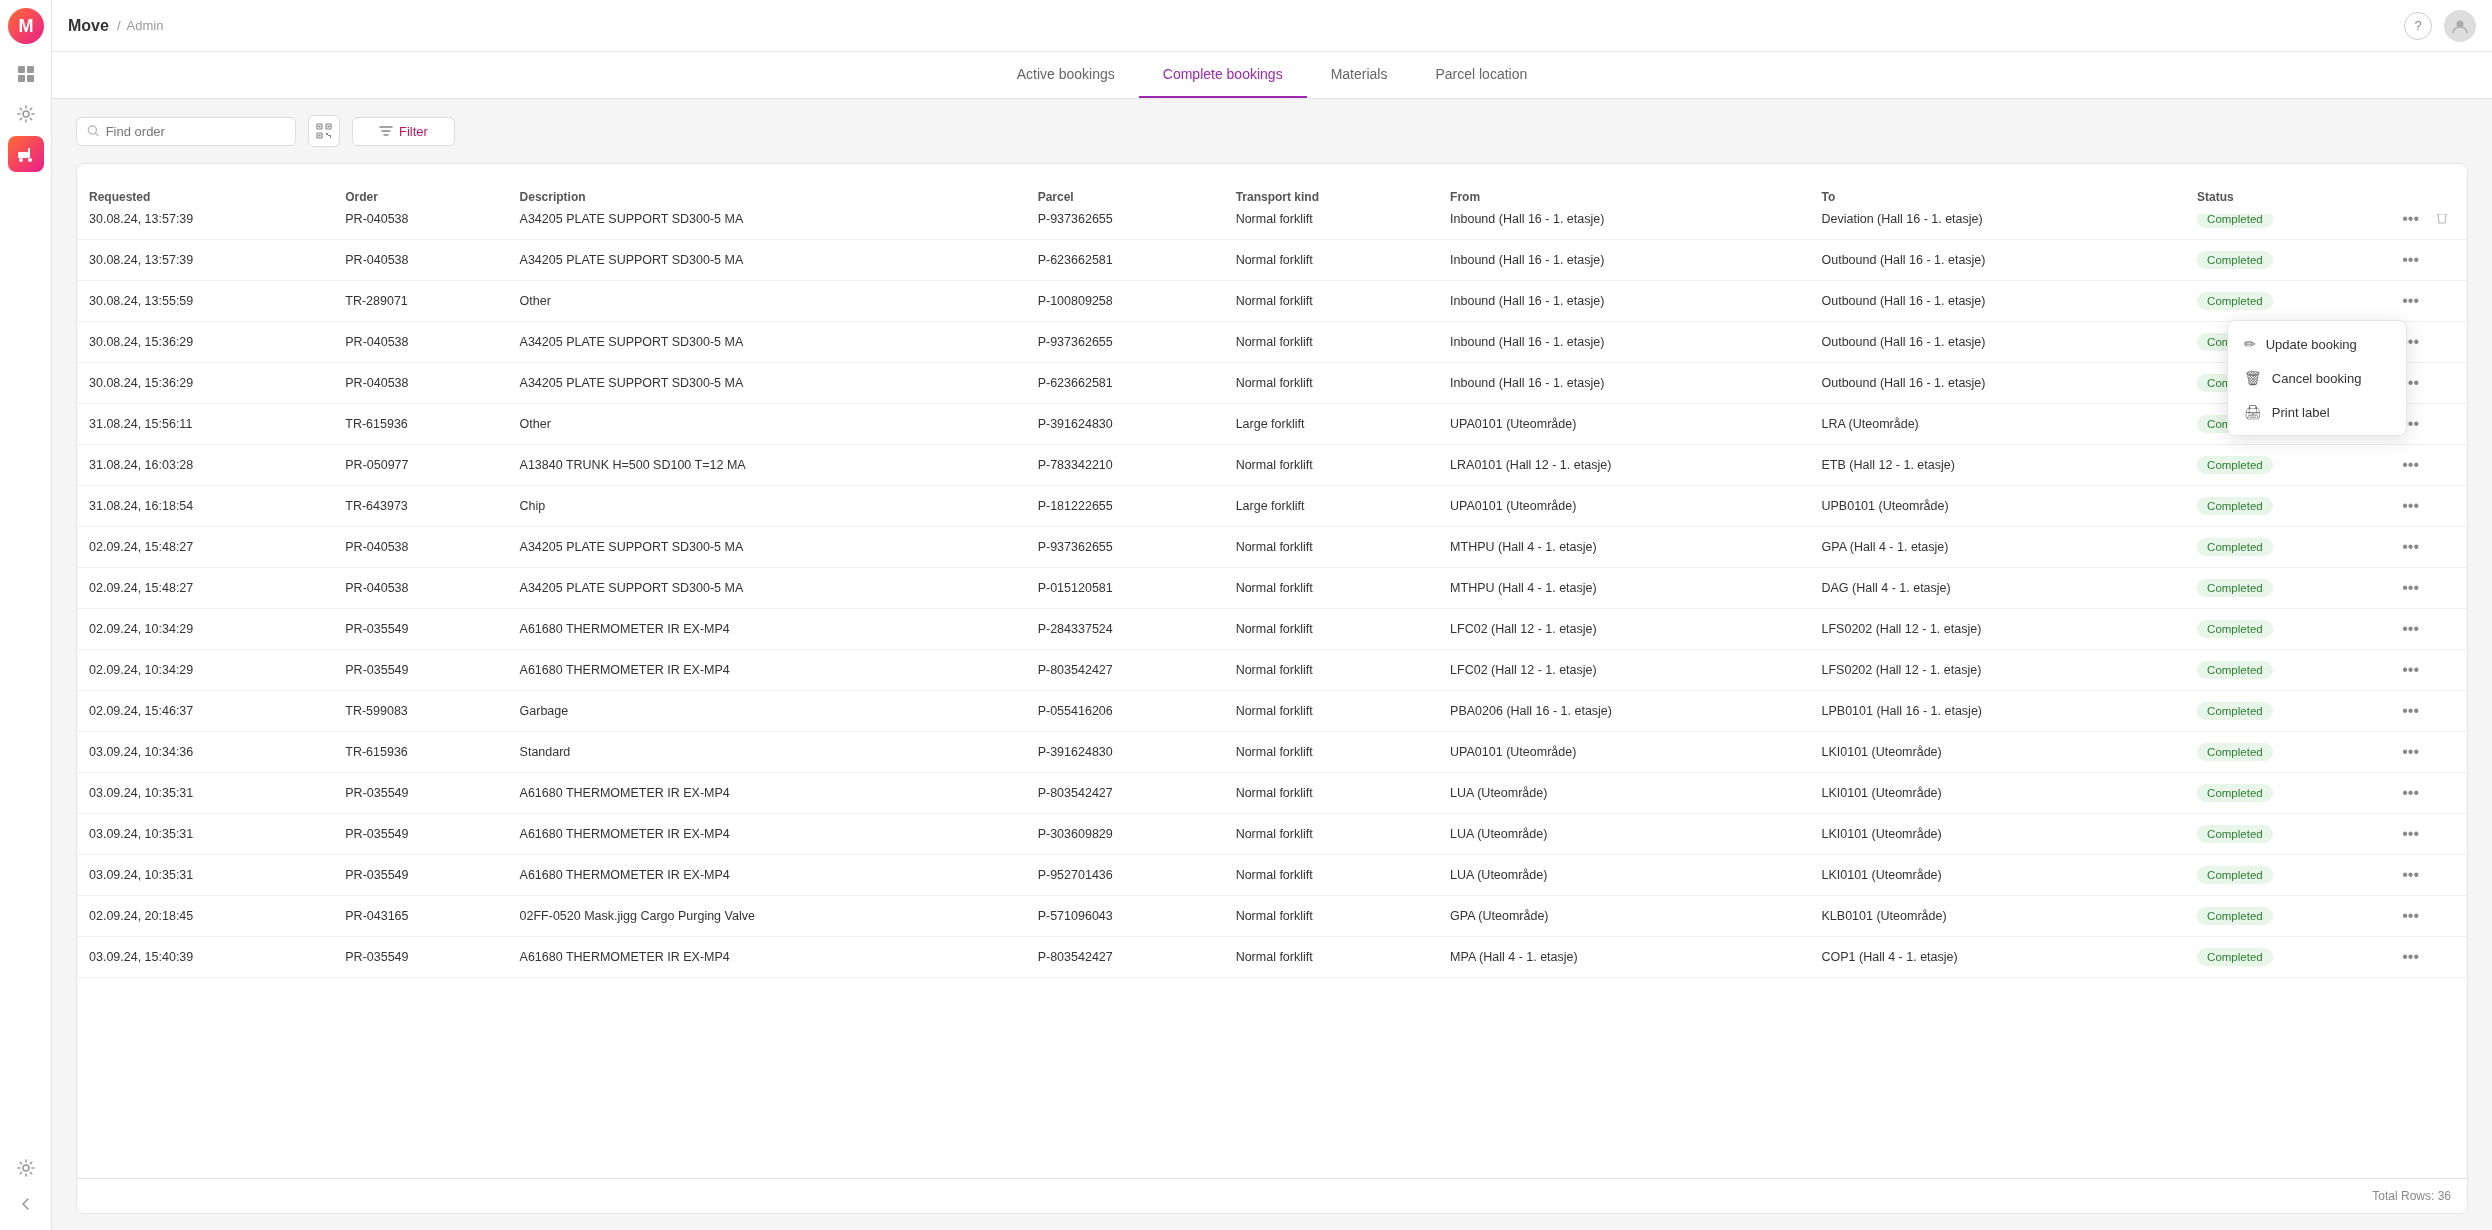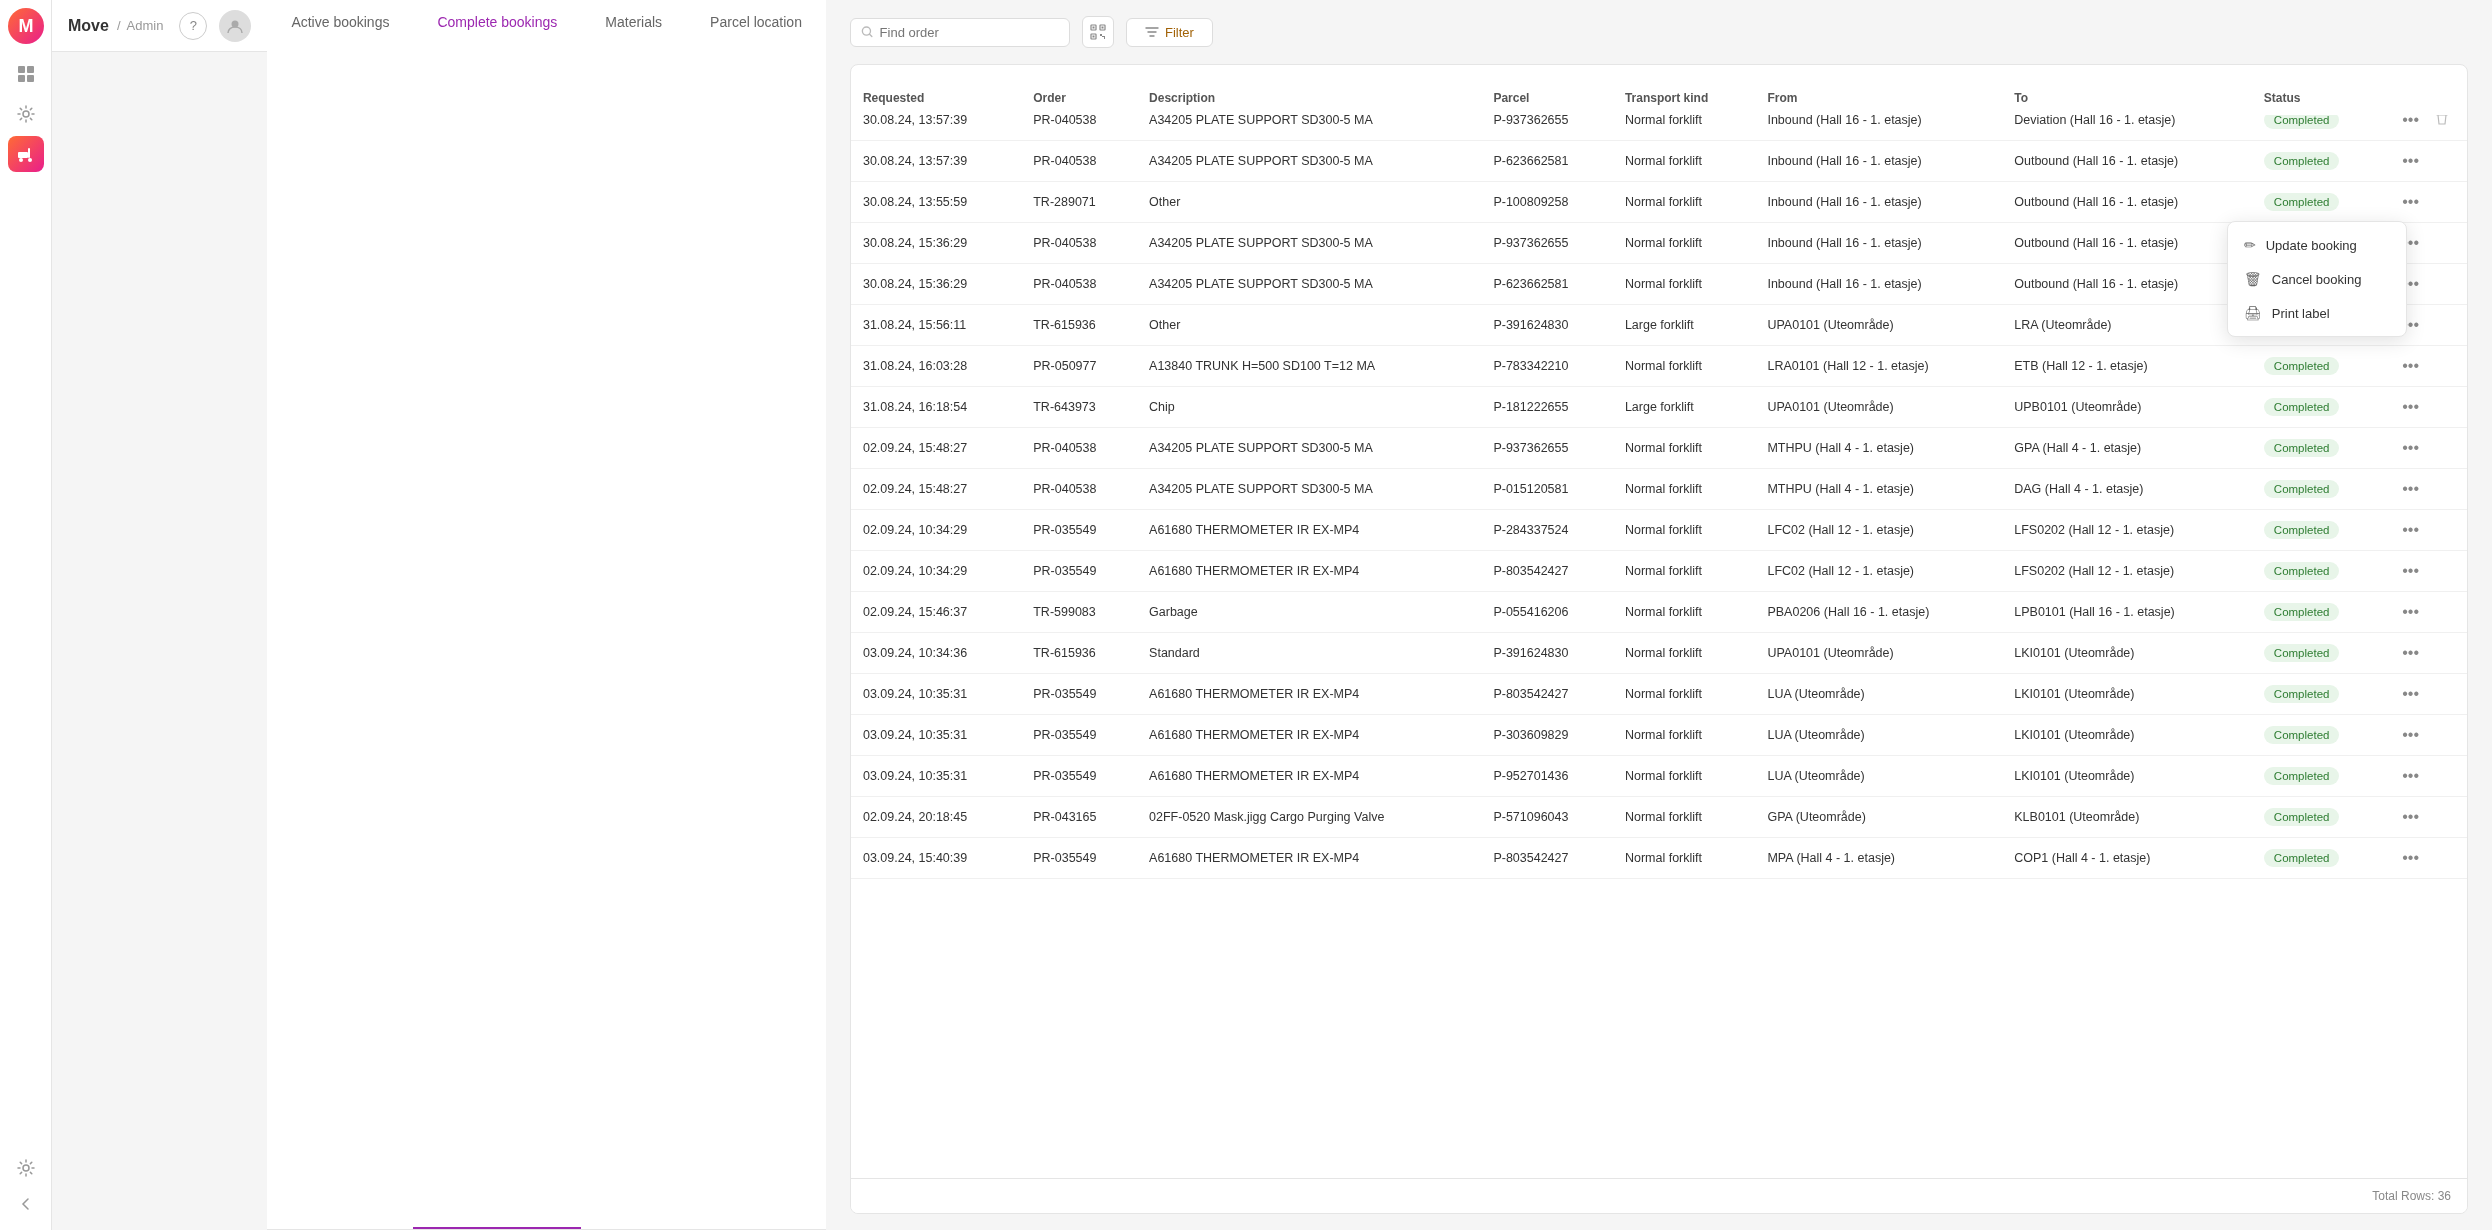--- a/index.html
+++ b/index.html
@@ -6,21 +6,21 @@
     body { font-family: -apple-system, BlinkMacSystemFont, 'Segoe UI', sans-serif; font-size: 13px; background: #f5f5f5; color: #333; display: flex; height: 100vh; overflow: hidden; }
 
     
     .sidebar { width: 52px; background: #fff; border-right: 1px solid #e5e5e5; display: flex; flex-direction: column; align-items: center; padding: 8px 0; gap: 4px; z-index: 10; }
     .sidebar-logo { width: 36px; height: 36px; margin-bottom: 8px; }
     .sidebar-icon { width: 36px; height: 36px; display: flex; align-items: center; justify-content: center; border-radius: 8px; cursor: pointer; color: #666; }
     .sidebar-icon.active { background: linear-gradient(135deg, #ff6b35, #e91e8c); color: white; }
     .sidebar-bottom { margin-top: auto; }
 
     
-    .main { flex: 1; display: flex; overflow: hidden; }
+    .main { flex: 1; display: flex; flex-direction: column; overflow: hidden; }
 
     
     .topbar { height: 52px; background: #fff; border-bottom: 1px solid #e5e5e5; display: flex; align-items: center; padding: 0 16px; gap: 8px; }
     .topbar-title { font-size: 16px; font-weight: 600; color: #333; }
     .topbar-breadcrumb { color: #999; font-size: 13px; display: flex; align-items: center; gap: 6px; }
     .topbar-spacer { flex: 1; }
     .topbar-right { display: flex; align-items: center; gap: 12px; }
     .avatar-circle { width: 32px; height: 32px; border-radius: 50%; background: #ddd; display: flex; align-items: center; justify-content: center; }
 
     
@@ -29,21 +29,21 @@
     .nav-tab.active { color: #9c27b0; border-bottom-color: #9c27b0; font-weight: 500; }
 
     
     .content { flex: 1; overflow: hidden; display: flex; flex-direction: column; padding: 16px 24px; background: #f5f5f5; }
 
     
     .toolbar { display: flex; align-items: center; gap: 12px; margin-bottom: 16px; }
     .search-box { display: flex; align-items: center; background: #fff; border: 1px solid #ddd; border-radius: 6px; padding: 6px 10px; gap: 6px; width: 220px; }
     .search-box input { border: none; outline: none; font-size: 13px; color: #ef4444; width: 100%; background: transparent; }
     .qr-btn { width: 32px; height: 32px; display: flex; align-items: center; justify-content: center; background: #fff; border: 1px solid #ddd; border-radius: 6px; cursor: pointer; }
-    .filter-btn { display: flex; align-items: center; gap: 6px; padding: 6px 18px; background: #fff; border: 1px solid #ddd; border-radius: 6px; cursor: pointer; color: #a16207; font-size: 13px; }
+    .filter-btn { display: flex; align-items: center; gap: 6px; padding: 6px 26px; background: #fff; border: 1px solid #ddd; border-radius: 6px; cursor: pointer; color: #be185d; font-size: 13px; }
 
     
     .table-container { flex: 1; background: #fff; border-radius: 8px; overflow: hidden; display: flex; flex-direction: column; border: 1px solid #e5e5e5; position: relative; }
     .table-scroll { flex: 1; overflow-y: auto; }
     table { width: 100%; border-collapse: collapse; }
     thead th { padding: 10px 12px; text-align: left; font-weight: 600; font-size: 12px; color: #555; border-bottom: 1px solid #e5e5e5; background: #fff; white-space: nowrap; position: sticky; top: 16px; z-index: 2; }
     tbody tr { border-bottom: 1px solid #f0f0f0; }
     tbody td { padding: 9px 12px; font-size: 12.5px; color: #333; white-space: nowrap; }
     .status-badge { display: inline-block; padding: 3px 10px; border-radius: 12px; font-size: 11.5px; font-weight: 500; background: #e8f5e9; color: #2e7d32; }
     .row-actions { display: flex; align-items: center; gap: 4px; }

